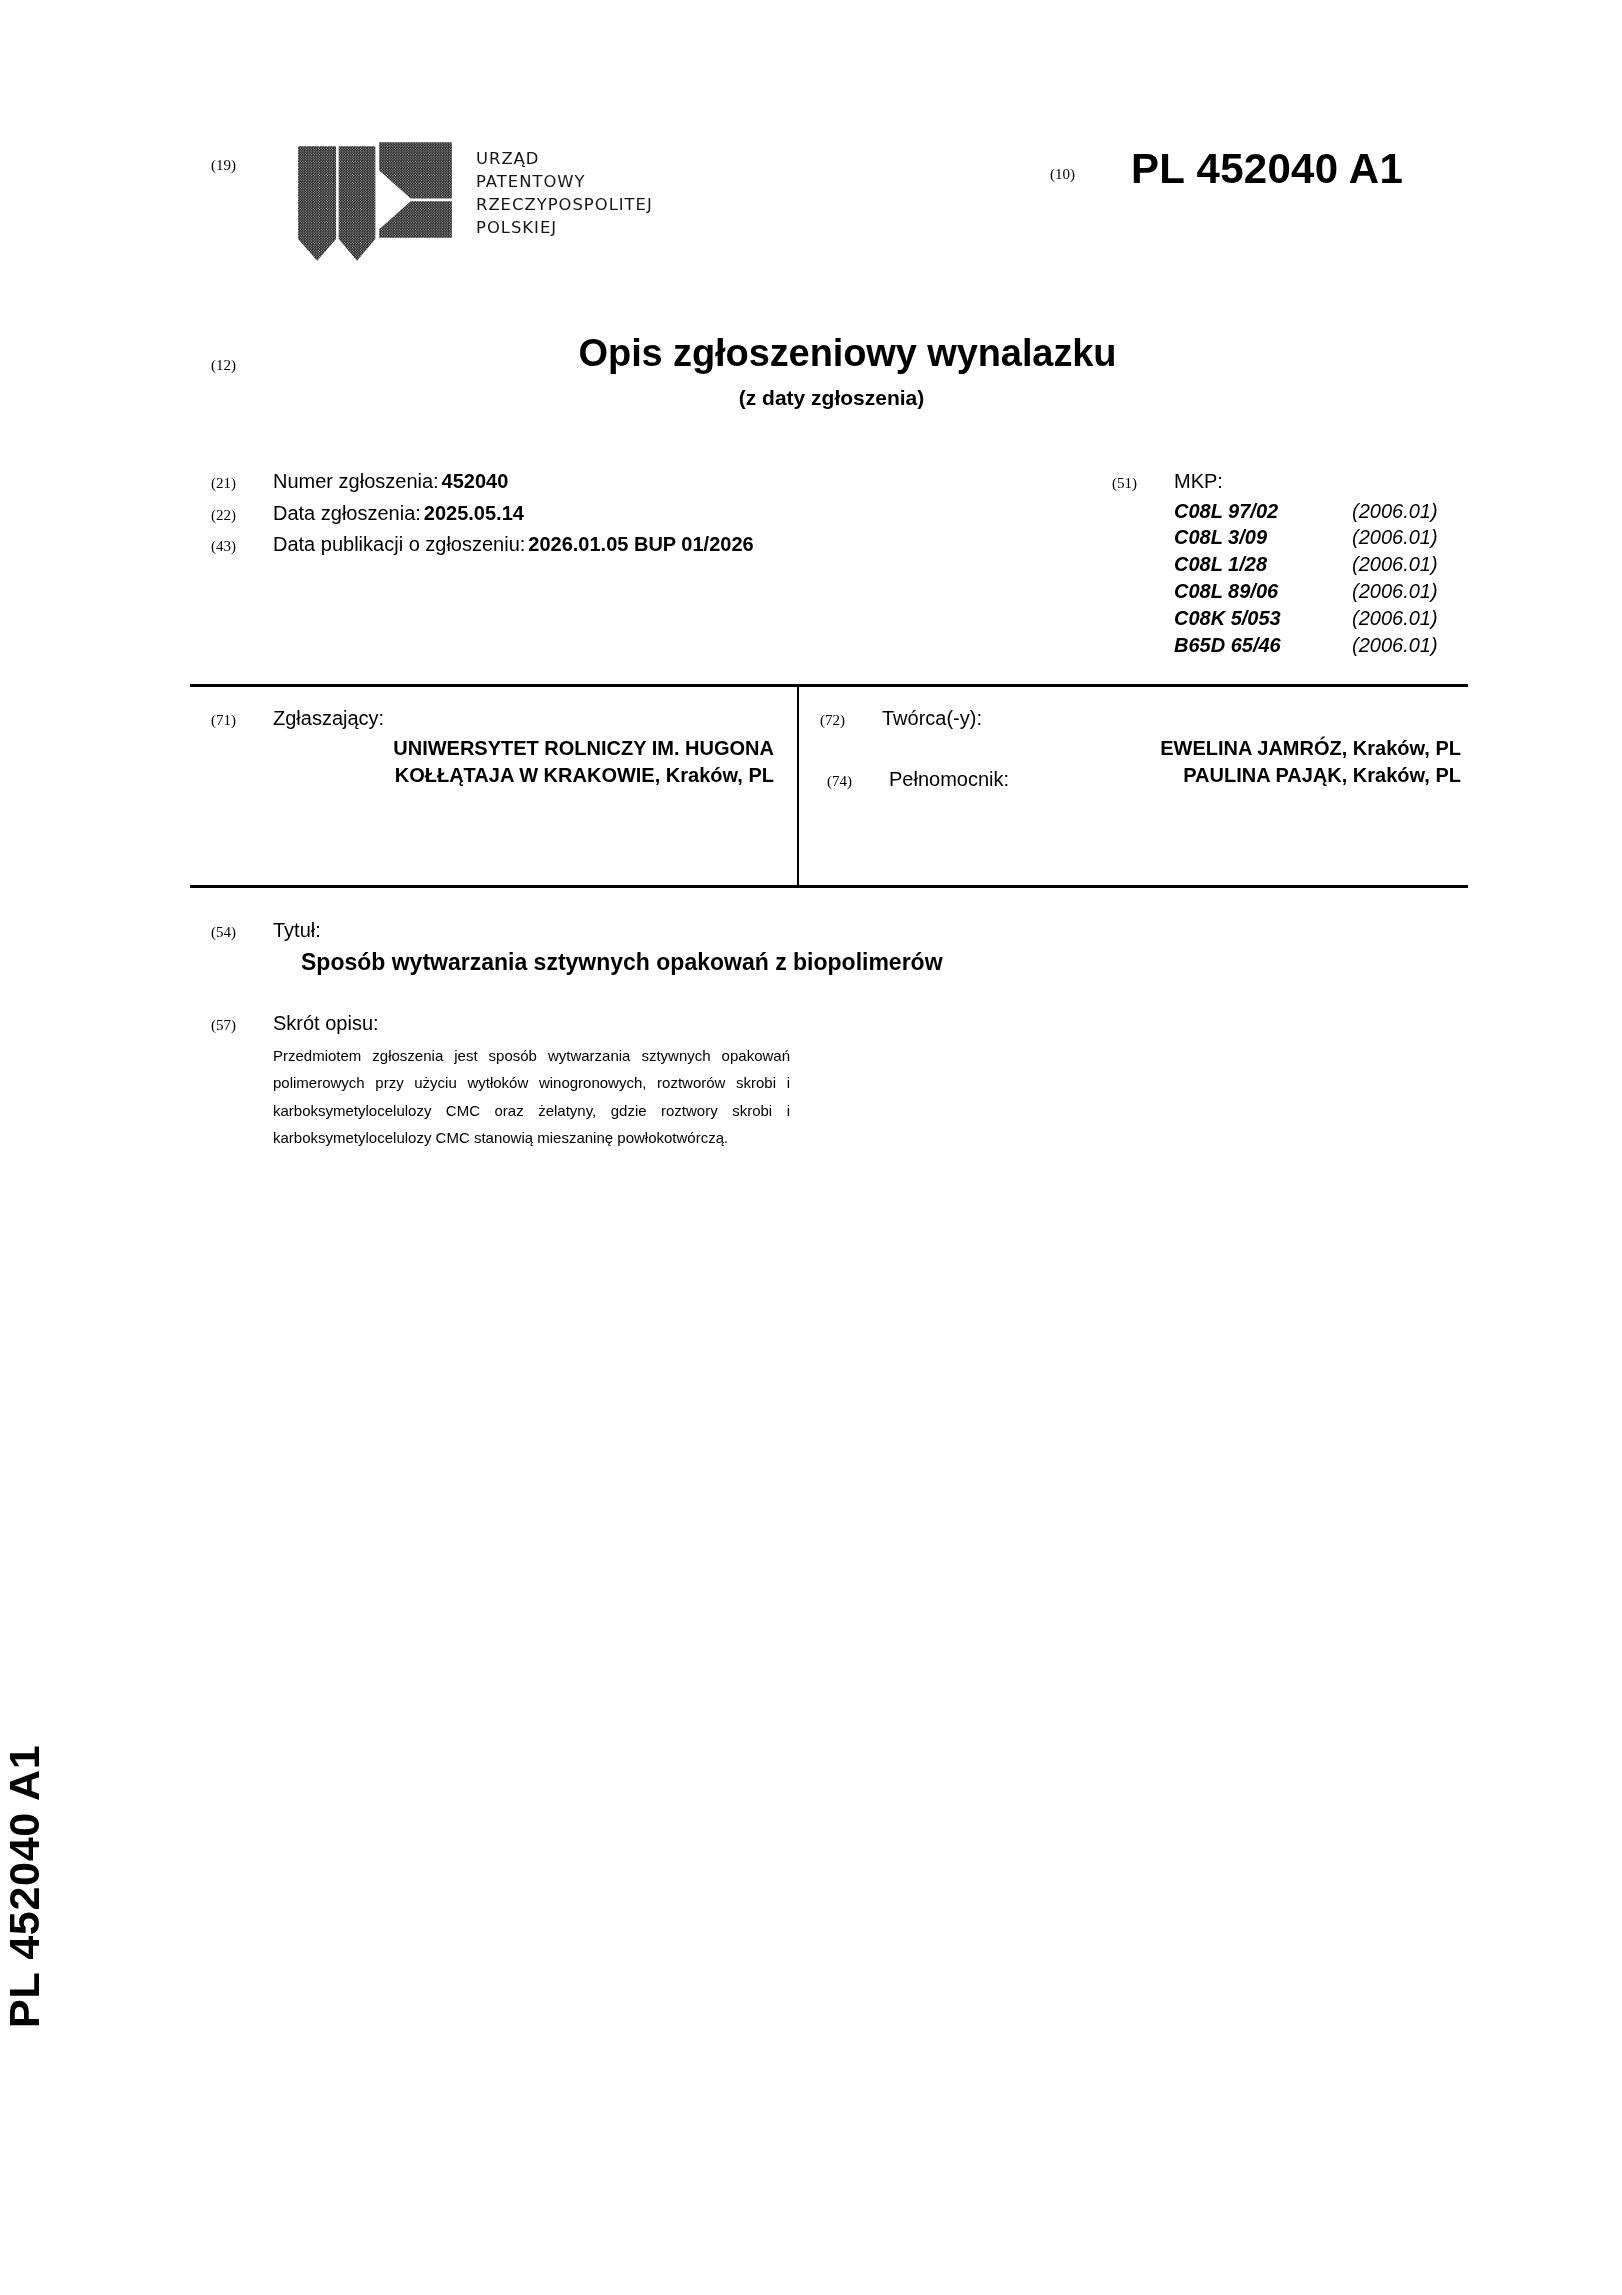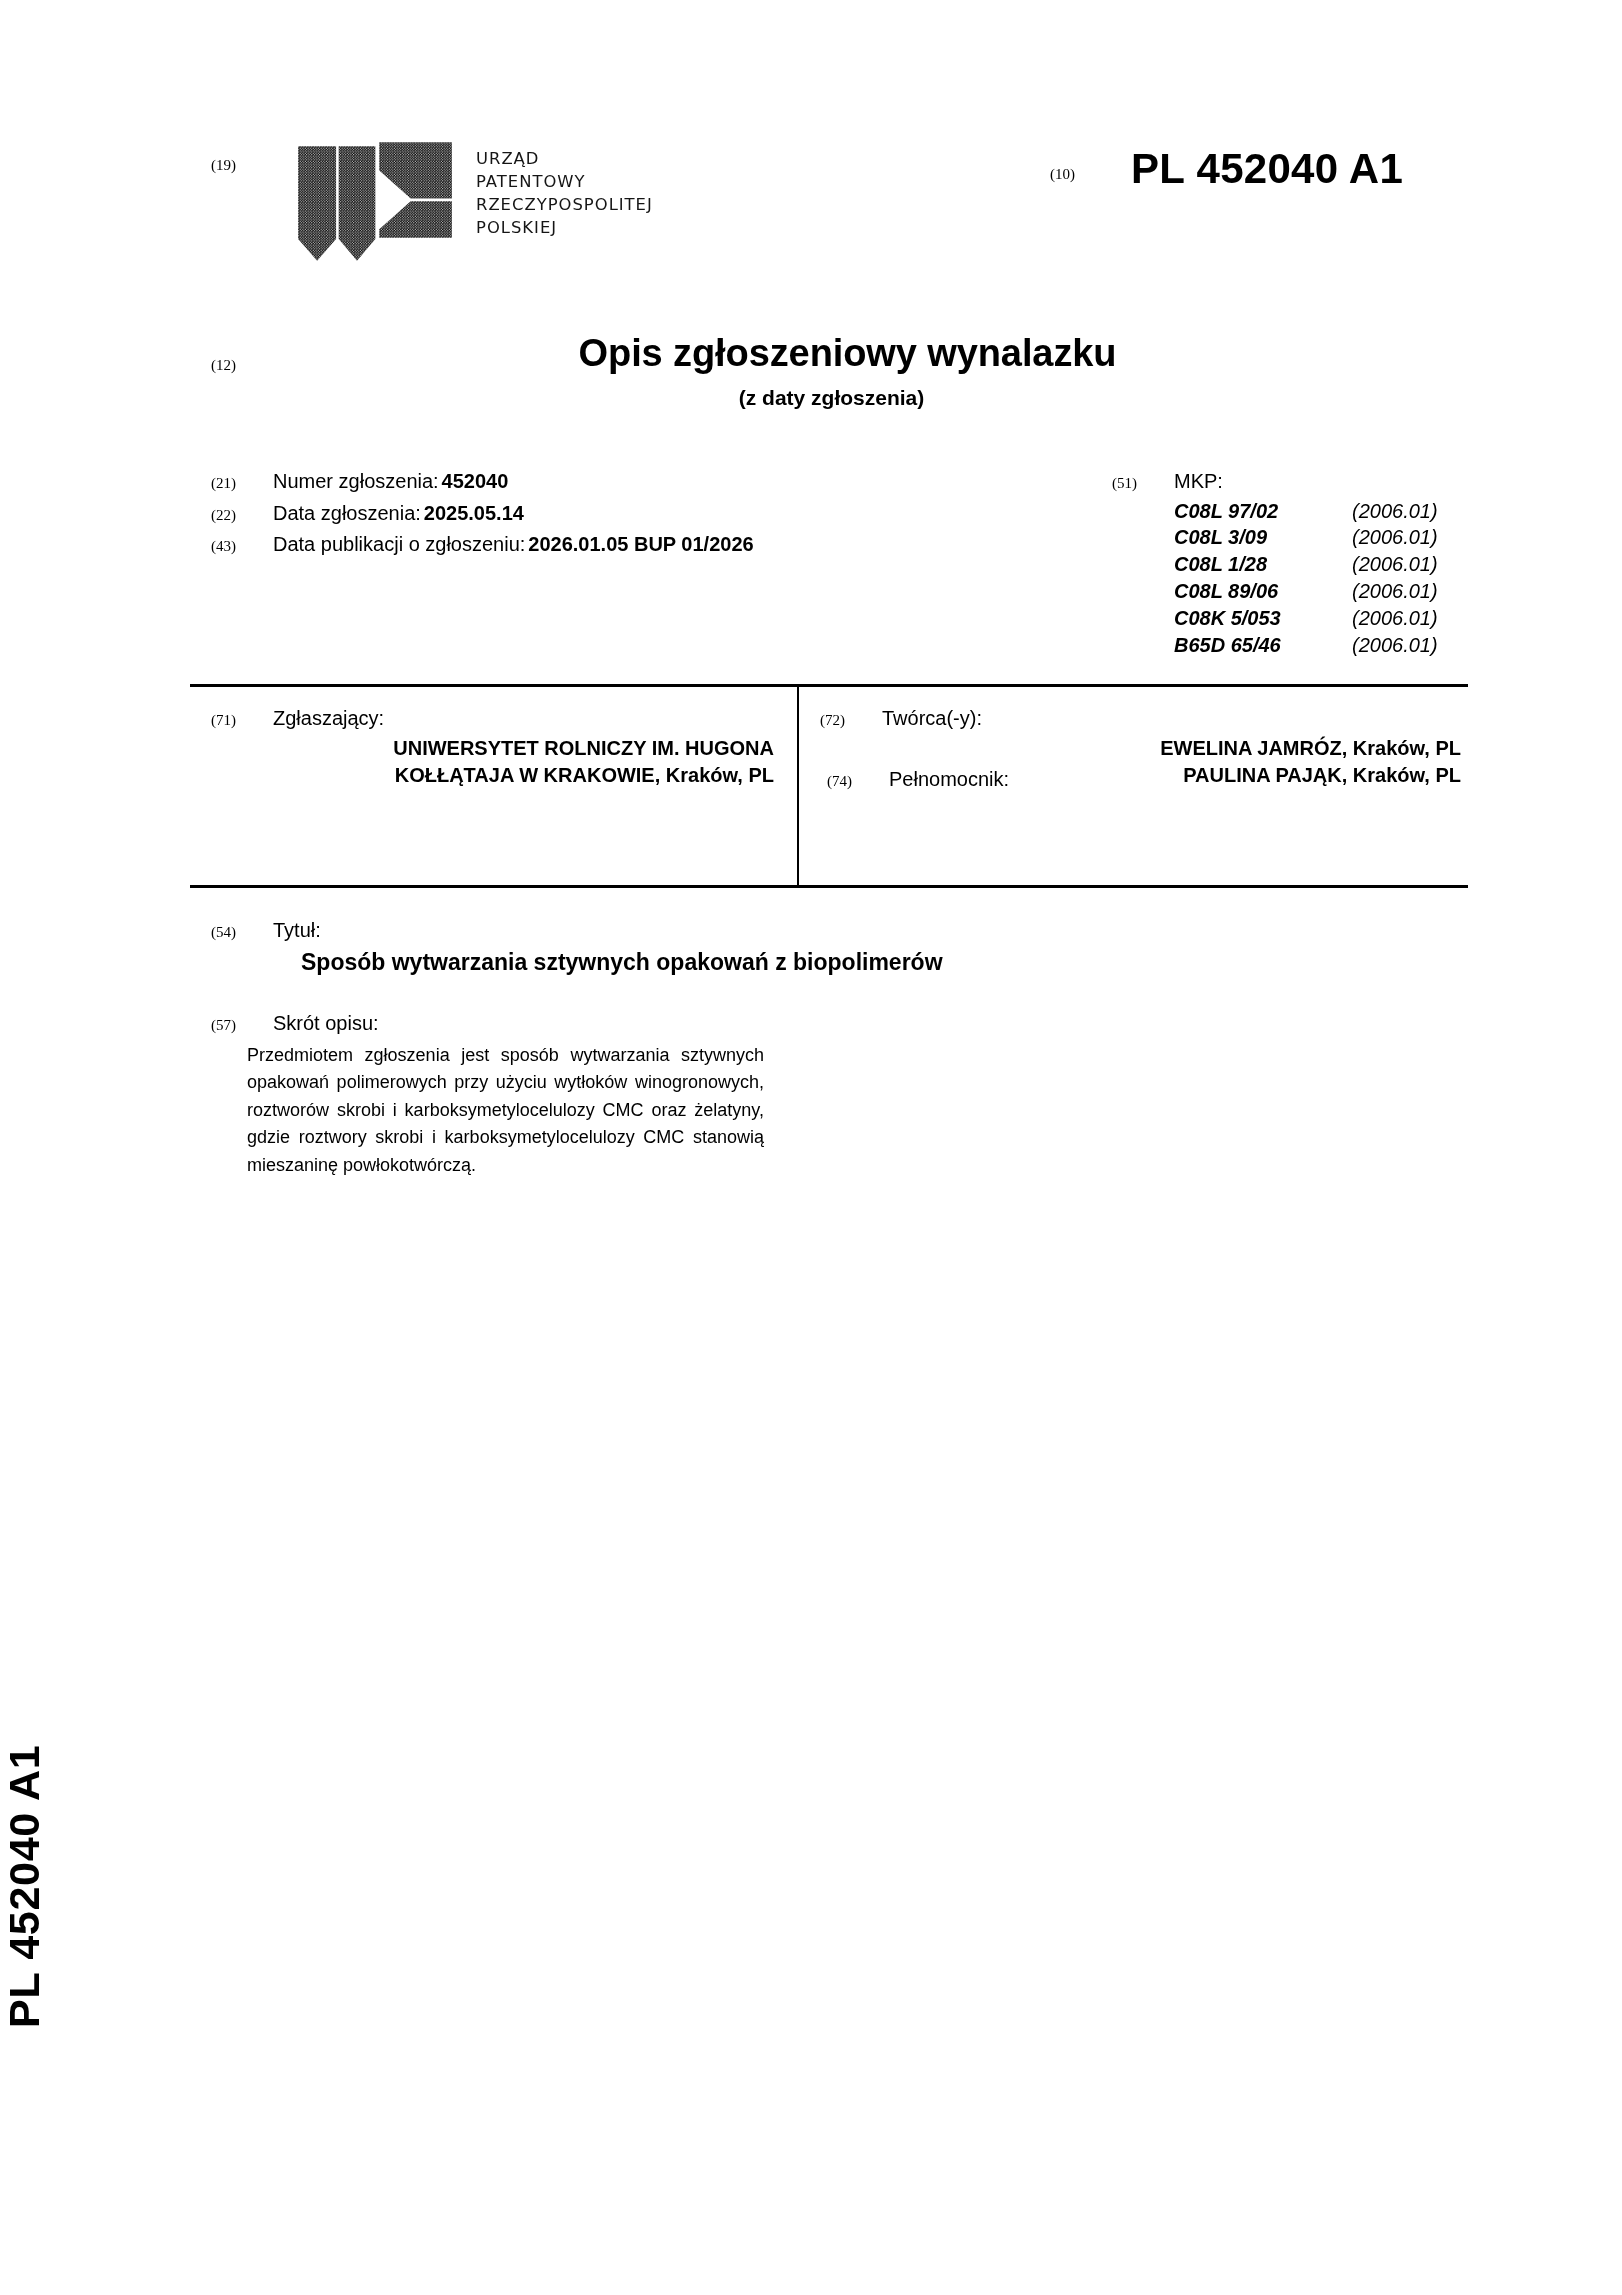--- a/index.html
+++ b/index.html
@@ -230,23 +230,23 @@
   }
 
   
   #section-abstract {
     position: absolute;
     left: 211px; top: 1012px;
     width: 654px;
   }
   #section-abstract .party-head { margin-bottom: 6.5px; }
   #abstract-text {
-    margin-left: 36px;
+    margin-left: 62px;
     width: 517px;
-    font-size: 18px;
+    font-size: 15px;
     line-height: 27.5px;
     text-align: justify;
     hyphens: manual;
   }
 
   
   #side-number {
     position: absolute;
     left: 0px;
     top: 1832px;

